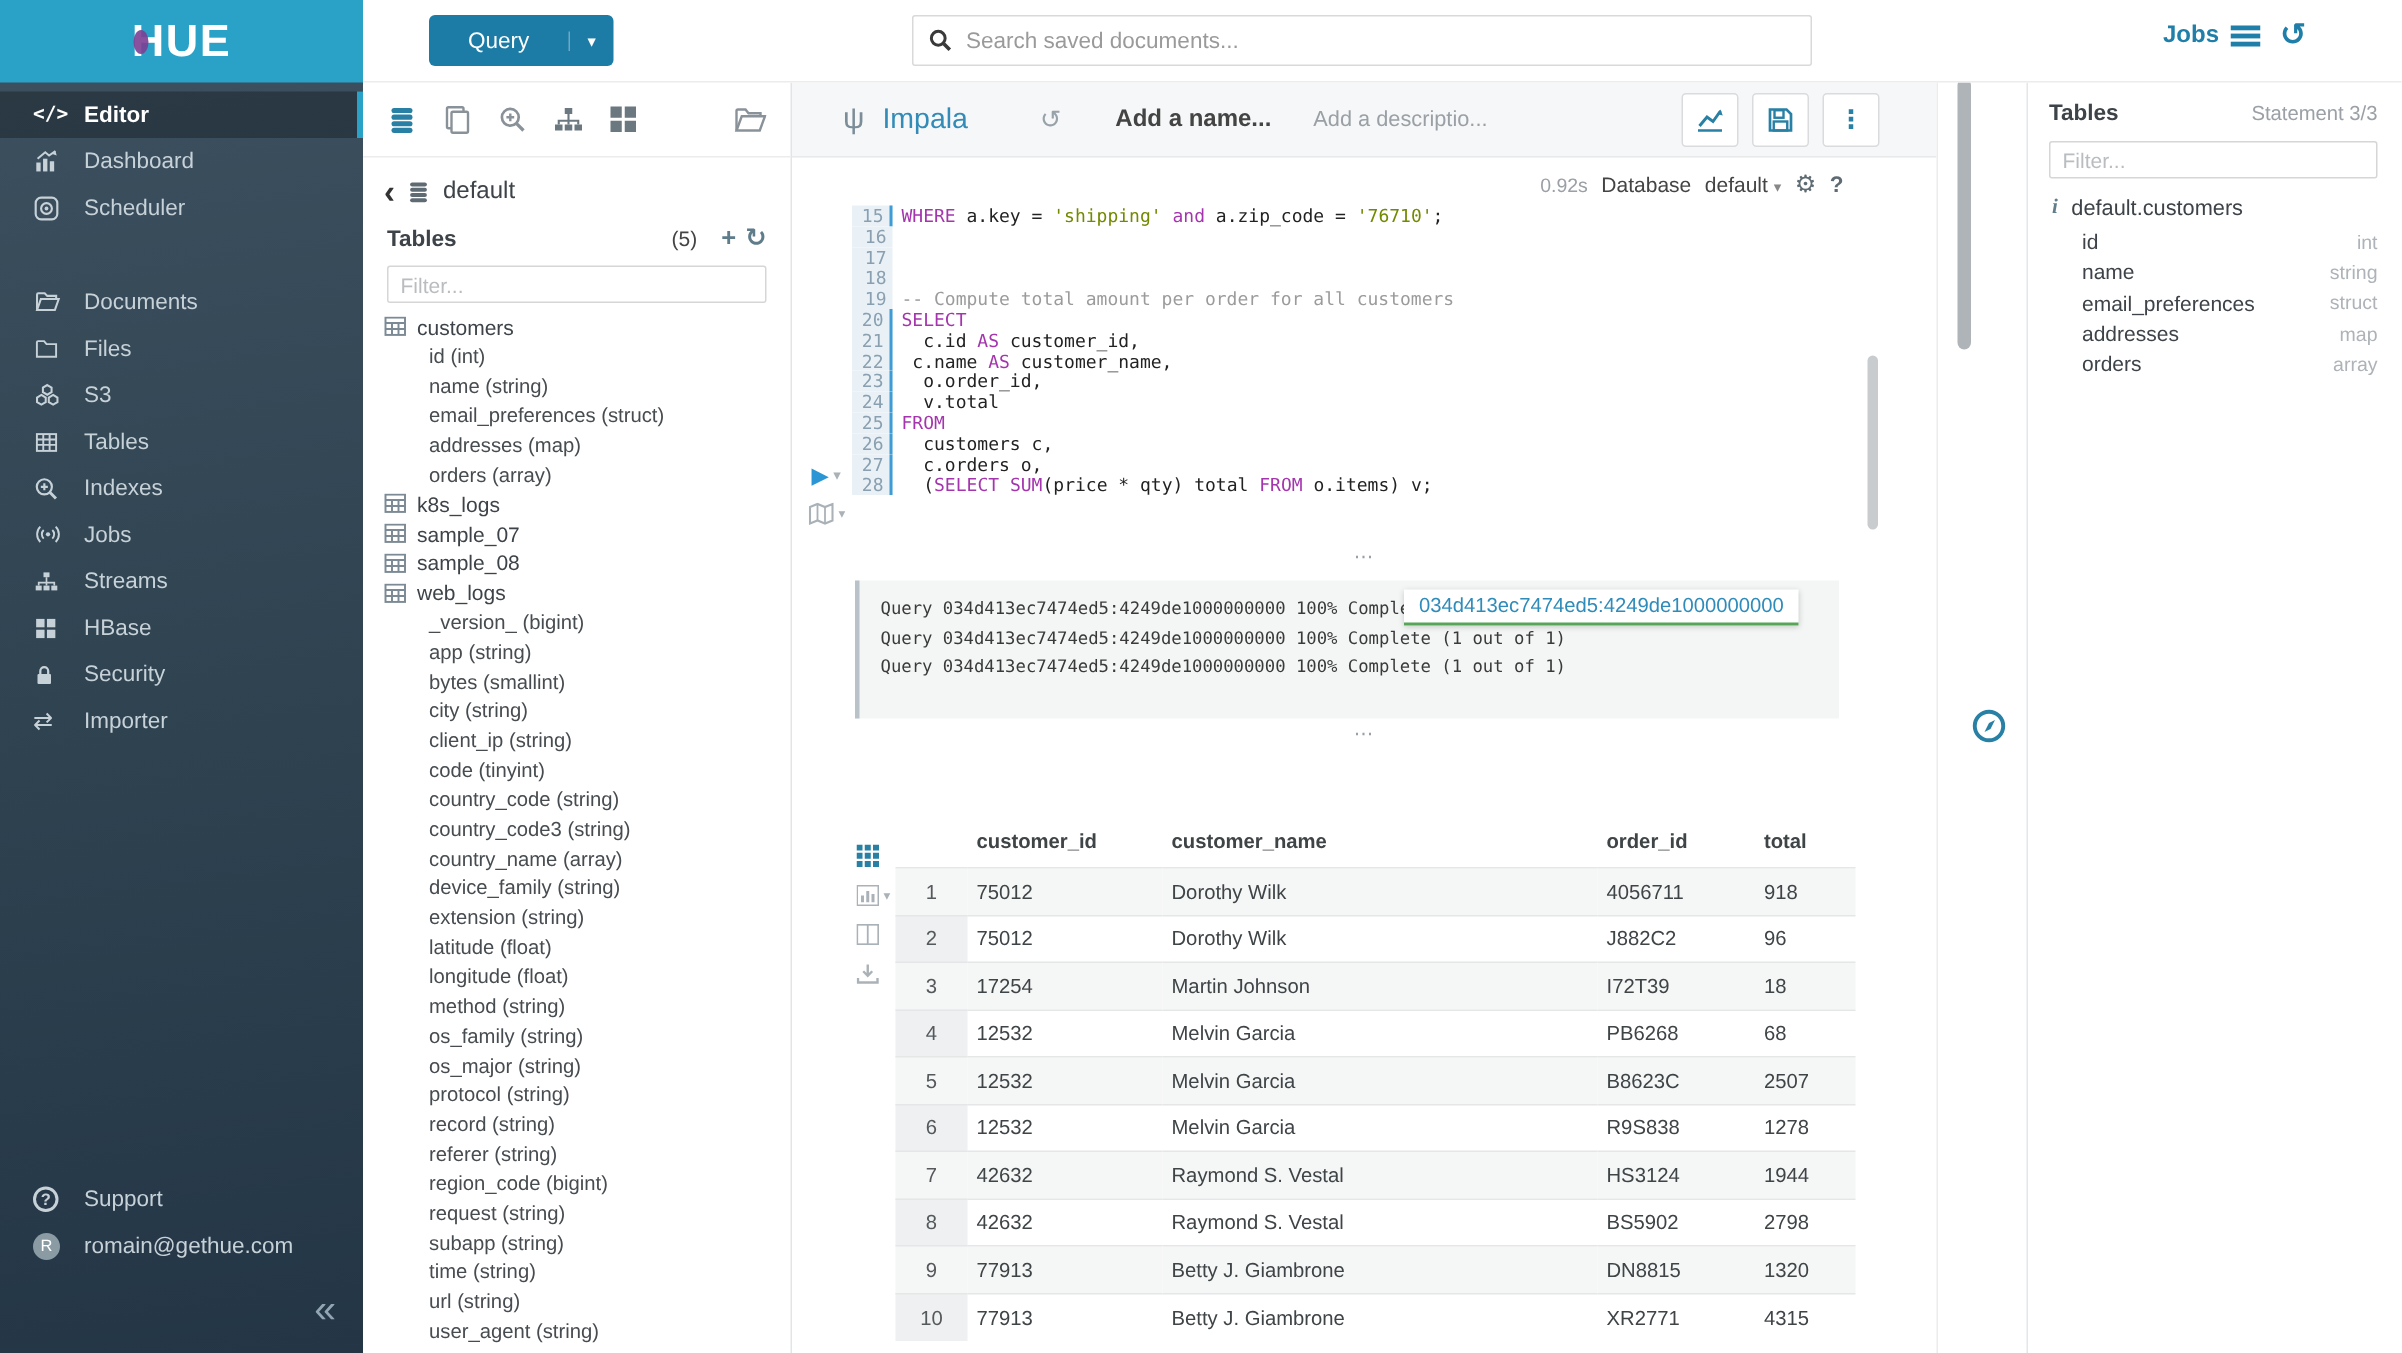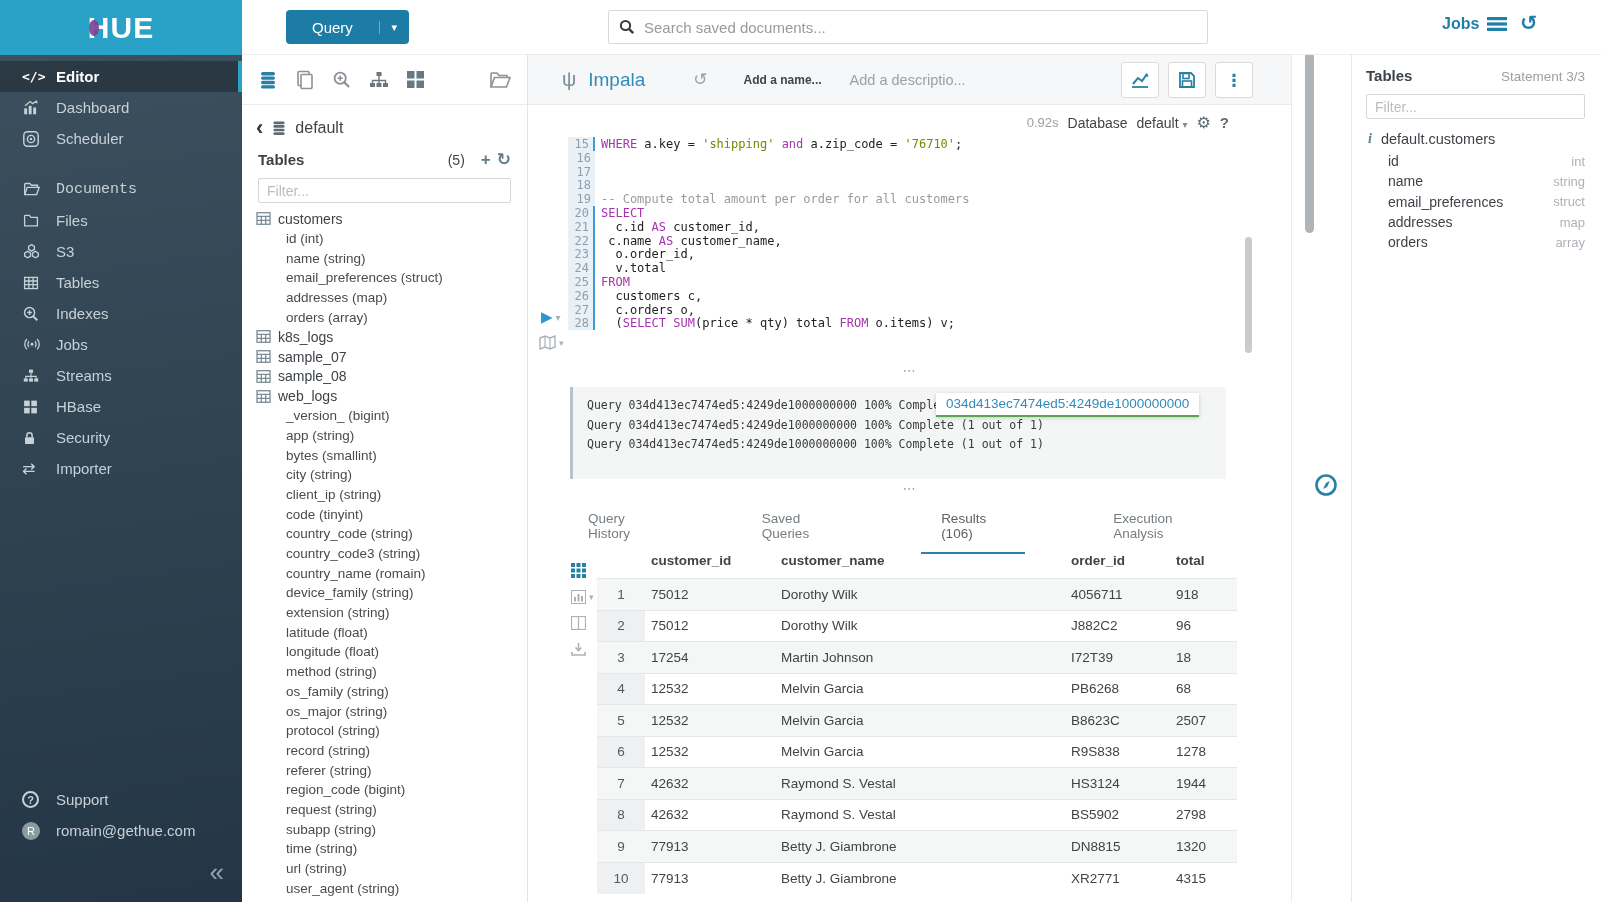--- a/index.html
+++ b/index.html
@@ -25,21 +25,21 @@
     background:linear-gradient(172deg,#3e5160 0%,#2e4250 55%,#243646 100%); }
   #logo-block { height:55px; background:#2aa2c8; display:flex; align-items:center; justify-content:center; }
   #logo-text { color:#fff; font-size:30px; font-weight:bold; letter-spacing:1px; position:relative; }
   #logo-text .lens { position:absolute; left:1px; top:9px; width:10px; height:16px; background:#7c3f94;
     border-radius:50%; opacity:.9; }
   #sidebar-nav { padding-top:6px; }
   .nav-item { height:31px; display:flex; align-items:center; padding-left:22px; color:#c7d1d8;
     font-size:15px; cursor:pointer; position:relative; }
   .nav-item .nav-icon { width:34px; display:inline-flex; align-items:center; font-size:14px; }
   .nav-item .nav-icon svg { stroke:#c7d1d8; fill:none; }
-  .nav-item.group-start { margin-top:20px;font-family:Liberation Mono, monospace; }
+  .nav-item.group-start { margin-top:32px; }
   .nav-item.active { background:rgba(0,0,0,.28); color:#fff; font-weight:bold; }
   .nav-item.active::after { content:""; position:absolute; right:0; top:0; width:4px; height:100%; background:#2aa2c8; }
   #sidebar-footer { position:absolute; left:0; bottom:56px; width:100%; }
   #collapse-btn { position:absolute; right:18px; bottom:14px; color:#91a5b2; font-size:26px; cursor:pointer; }
   .q-circle { width:17px; height:17px; border:2px solid #c7d1d8; border-radius:50%; font-size:11px; font-weight:bold;
     display:flex; align-items:center; justify-content:center; }
   .avatar-circle { width:18px; height:18px; background:#8b9ba3; border-radius:50%; color:#fff; font-size:11px;
     display:flex; align-items:center; justify-content:center; }
 
   
@@ -62,21 +62,21 @@
   #assist-tree li.col { padding-left:30px; color:#474c50; }
 
   
   #editor-pane { position:absolute; left:528px; top:55px; width:764px; height:847px; background:#fff;
     border-right:1px solid #ececec; overflow:hidden; }
   #editor-header { position:absolute; left:0; top:0; width:100%; height:50px; background:#f6f7f8;
     border-bottom:1px solid #e7e9eb; display:flex; align-items:center; }
   #impala-icon { color:#7b8d99; font-size:20px; margin-left:34px; }
   #engine-name { color:#338bb8; font-size:19px; margin-left:12px; }
   #editor-history { color:#98a2a9; font-size:17px; margin-left:48px; cursor:pointer; }
-  #doc-name { color:#444; font-weight:bold; font-size:12px; margin-left:36px; cursor:text; }
+  #doc-name { color:#444; font-weight:bold; font-size:16px; margin-left:36px; cursor:text; }
   #doc-desc { color:#9aa0a5; font-size:14.5px; margin-left:28px; cursor:text; }
   #editor-header .hbtns { position:absolute; right:38px; top:7px; display:flex; gap:9px; }
   .hbtn { width:38px; height:36px; background:#fff; border:1px solid #d9dbdd; border-radius:3px;
     display:flex; align-items:center; justify-content:center; color:#2980a5; cursor:pointer; }
   #editor-subheader { position:absolute; right:62px; top:58px; display:flex; align-items:center; gap:9px; font-size:14px; }
   #exec-time { color:#9aa0a5; font-size:13px; }
   #db-label { color:#444; }
   #db-select { color:#444; cursor:pointer; }
   #db-select .car { color:#888; font-size:10px; }
   #settings-gear { color:#5f6b73; font-size:16px; cursor:pointer; }
@@ -422,21 +422,21 @@
         <span>web_logs</span>
       </li>
       <li class="col">_version_ (bigint)</li>
       <li class="col">app (string)</li>
       <li class="col">bytes (smallint)</li>
       <li class="col">city (string)</li>
       <li class="col">client_ip (string)</li>
       <li class="col">code (tinyint)</li>
       <li class="col">country_code (string)</li>
       <li class="col">country_code3 (string)</li>
-      <li class="col">country_name (romain)</li>
+      <li class="col">country_name (array)</li>
       <li class="col">device_family (string)</li>
       <li class="col">extension (string)</li>
       <li class="col">latitude (float)</li>
       <li class="col">longitude (float)</li>
       <li class="col">method (string)</li>
       <li class="col">os_family (string)</li>
       <li class="col">os_major (string)</li>
       <li class="col">protocol (string)</li>
       <li class="col">record (string)</li>
       <li class="col">referer (string)</li>
@@ -560,26 +560,20 @@
 
   <div class="drag-handle" style="top:312px;">⋯</div>
   <div id="log-panel">
       <div class="logline">Query 034d413ec7474ed5:4249de1000000000 100% Complete (1 out of 1)</div>
       <div class="logline">Query 034d413ec7474ed5:4249de1000000000 100% Complete (1 out of 1)</div>
       <div class="logline">Query 034d413ec7474ed5:4249de1000000000 100% Complete (1 out of 1)</div>
     </div>
   <div id="log-tooltip">034d413ec7474ed5:4249de1000000000</div>
   <div class="drag-handle" style="top:430px;">⋯</div>
 
-  <div id="result-tabs">
-      <span class="rtab" style="margin-right: 68px;">Query History</span>
-      <span class="rtab" style="margin-right: 68px;">Saved Queries</span>
-      <span class="rtab active" style="margin-right: 68px;">Results (106)</span>
-      <span class="rtab" style="margin-right: 68px;">Execution Analysis</span>
-    </div>
 
   <div id="result-icons">
     <span class="ric">
       <svg width="15" height="15" viewBox="0 0 15 15">
         <g fill="#2980a5">
           <rect x="0" y="0" width="4" height="4"></rect>
             <rect x="5.5" y="0" width="4" height="4"></rect>
             <rect x="11" y="0" width="4" height="4"></rect>
           <rect x="0" y="5.5" width="4" height="4"></rect>
             <rect x="5.5" y="5.5" width="4" height="4"></rect>

